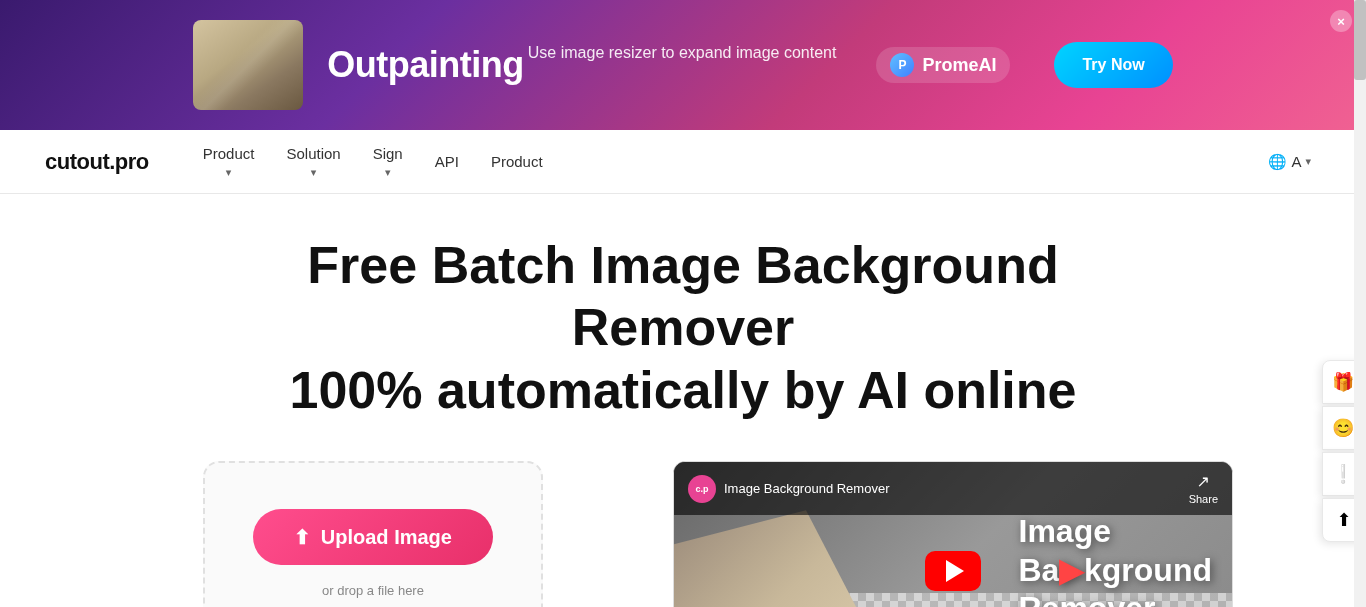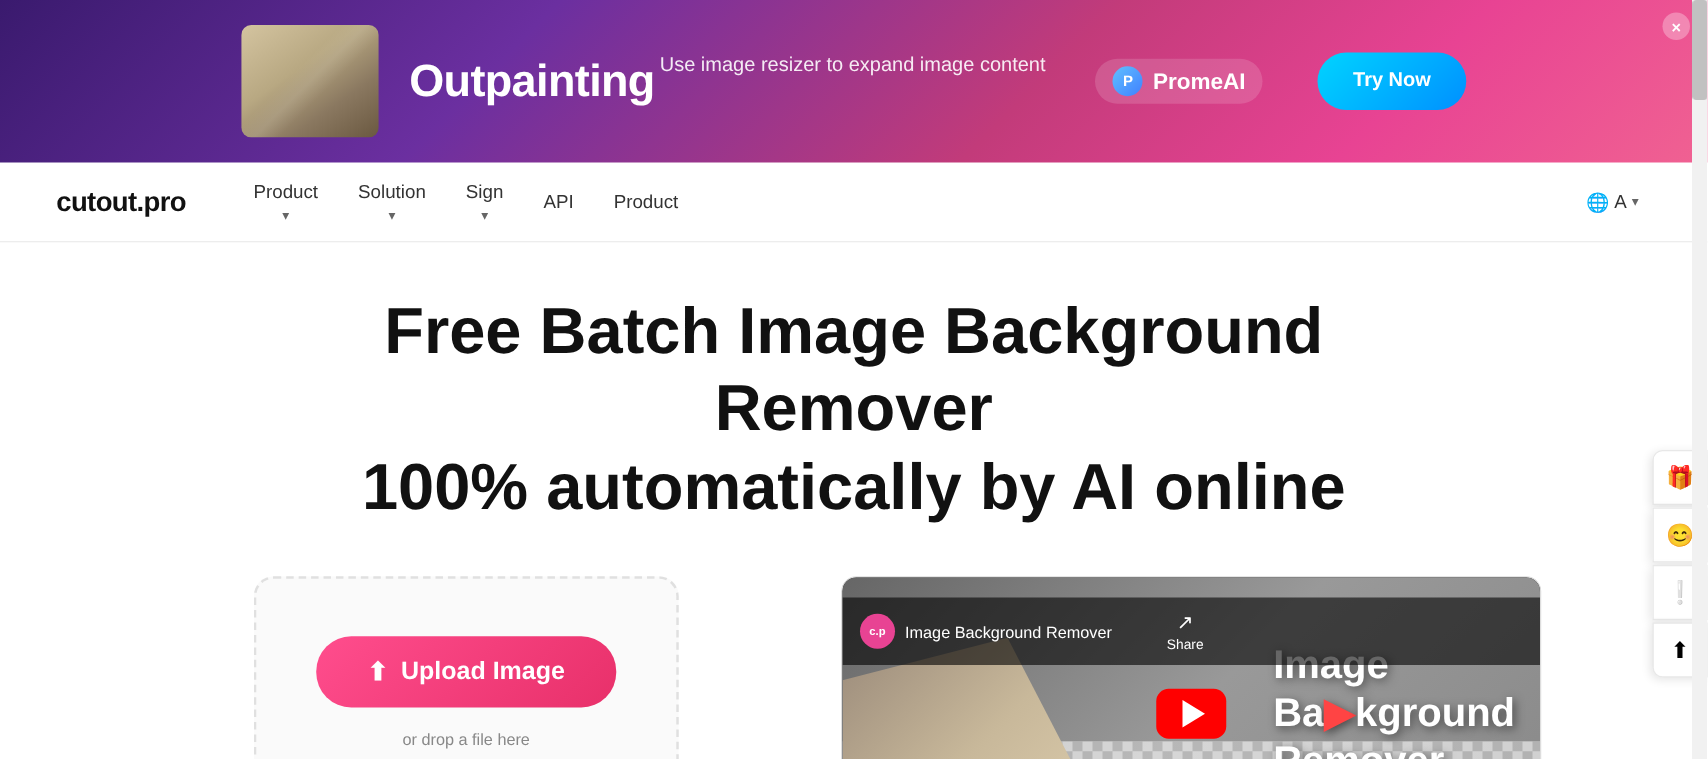--- a/index.html
+++ b/index.html
@@ -232,24 +232,25 @@
       height: 220px;
       border-radius: 12px;
       background: #222;
       position: relative;
       overflow: hidden;
       border: 1px solid #ddd;
     }
     .video-top-bar {
       display: flex;
       align-items: center;
+      justify-content: space-between;
       padding: 10px 14px;
       background: rgba(0,0,0,0.6);
       position: absolute;
-      top: 16px; left: 0; right: 0;
+      top: 0; left: 0; right: 0;
       z-index: 2;
       gap: 44px;
     }
     .video-channel {
       display: flex;
       align-items: center;
       gap: 8px;
     }
     .channel-logo {
       width: 28px;

